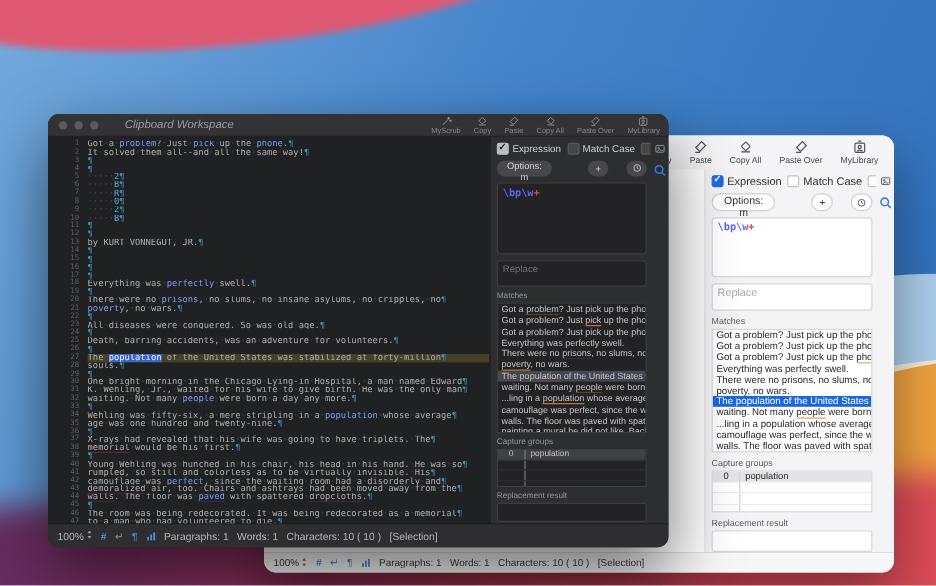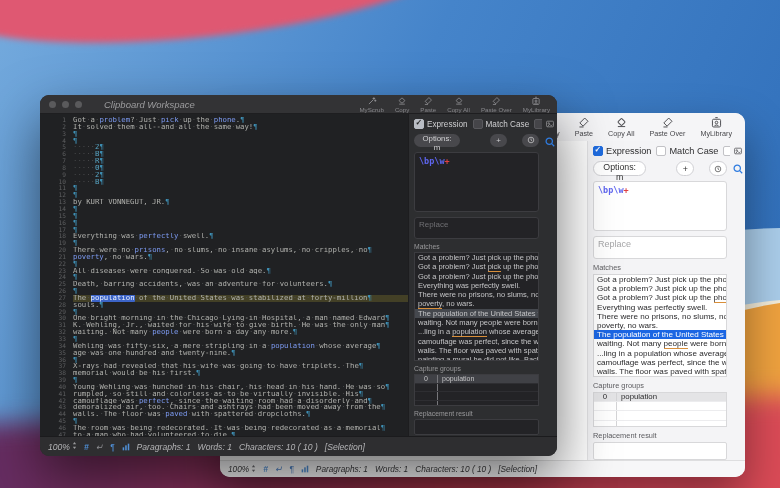--- a/index.html
+++ b/index.html
@@ -105,21 +105,21 @@
   .cap-row{display:flex;height:7.5px;line-height:7.5px;font-size:7px;border-bottom:1px solid #2e2e32;color:#c4c4c6;}
   .light .cap-row{height:8.2px;line-height:8.2px;font-size:7.8px;border-bottom:1px solid #ececee;color:#2a2a2c;}
   .cap-i{width:22px;flex:none;text-align:center;border-right:1px solid #77777b;}
   .light .cap-i{border-right:1px solid #d4d4d6;}
   .cap-v{padding-left:4px;}
   .cap-row.filled{background:#404146;}
   .light .cap-row.filled{background:#e4e4e6;}
   .result-box{margin-top:2px;height:14px;background:#232326;border:1px solid #3c3c40;border-radius:2px;flex:none;}
   .light .result-box{background:#fff;border-color:#d8d8da;height:16px;}
   
-  .statusbar{position:absolute;left:0;right:0;bottom:0;display:flex;align-items:center;gap:7px;padding:0 8px;font-style:italic;}
+  .statusbar{position:absolute;left:0;right:0;bottom:0;display:flex;align-items:center;gap:7px;padding:0 8px;}
   .dark .statusbar{height:19px;background:#2e2e30;border-top:1px solid #1b1b1d;color:#b4b4b6;font-size:8.6px;border-radius:0 0 9px 9px;}
   .light .statusbar{height:16px;background:#f7f7f8;border-top:1px solid #dededf;color:#3a3a3c;font-size:8.3px;border-radius:0 0 10px 10px;}
   .zoom-ctl{display:flex;align-items:center;gap:2px;}
   .stepper svg{width:5px;height:9px;color:#9a9a9c;}
   .light .stepper svg{color:#6a6a6e;}
   .sic{font-size:8.6px;}
   .sic.hash{color:#4f8fd6;font-weight:bold;}
   .sic.ret{color:#8d8d91;}
   .sic.pilg{color:#4f8fd6;}
   .light .sic.ret{color:#4a7fc4;}

